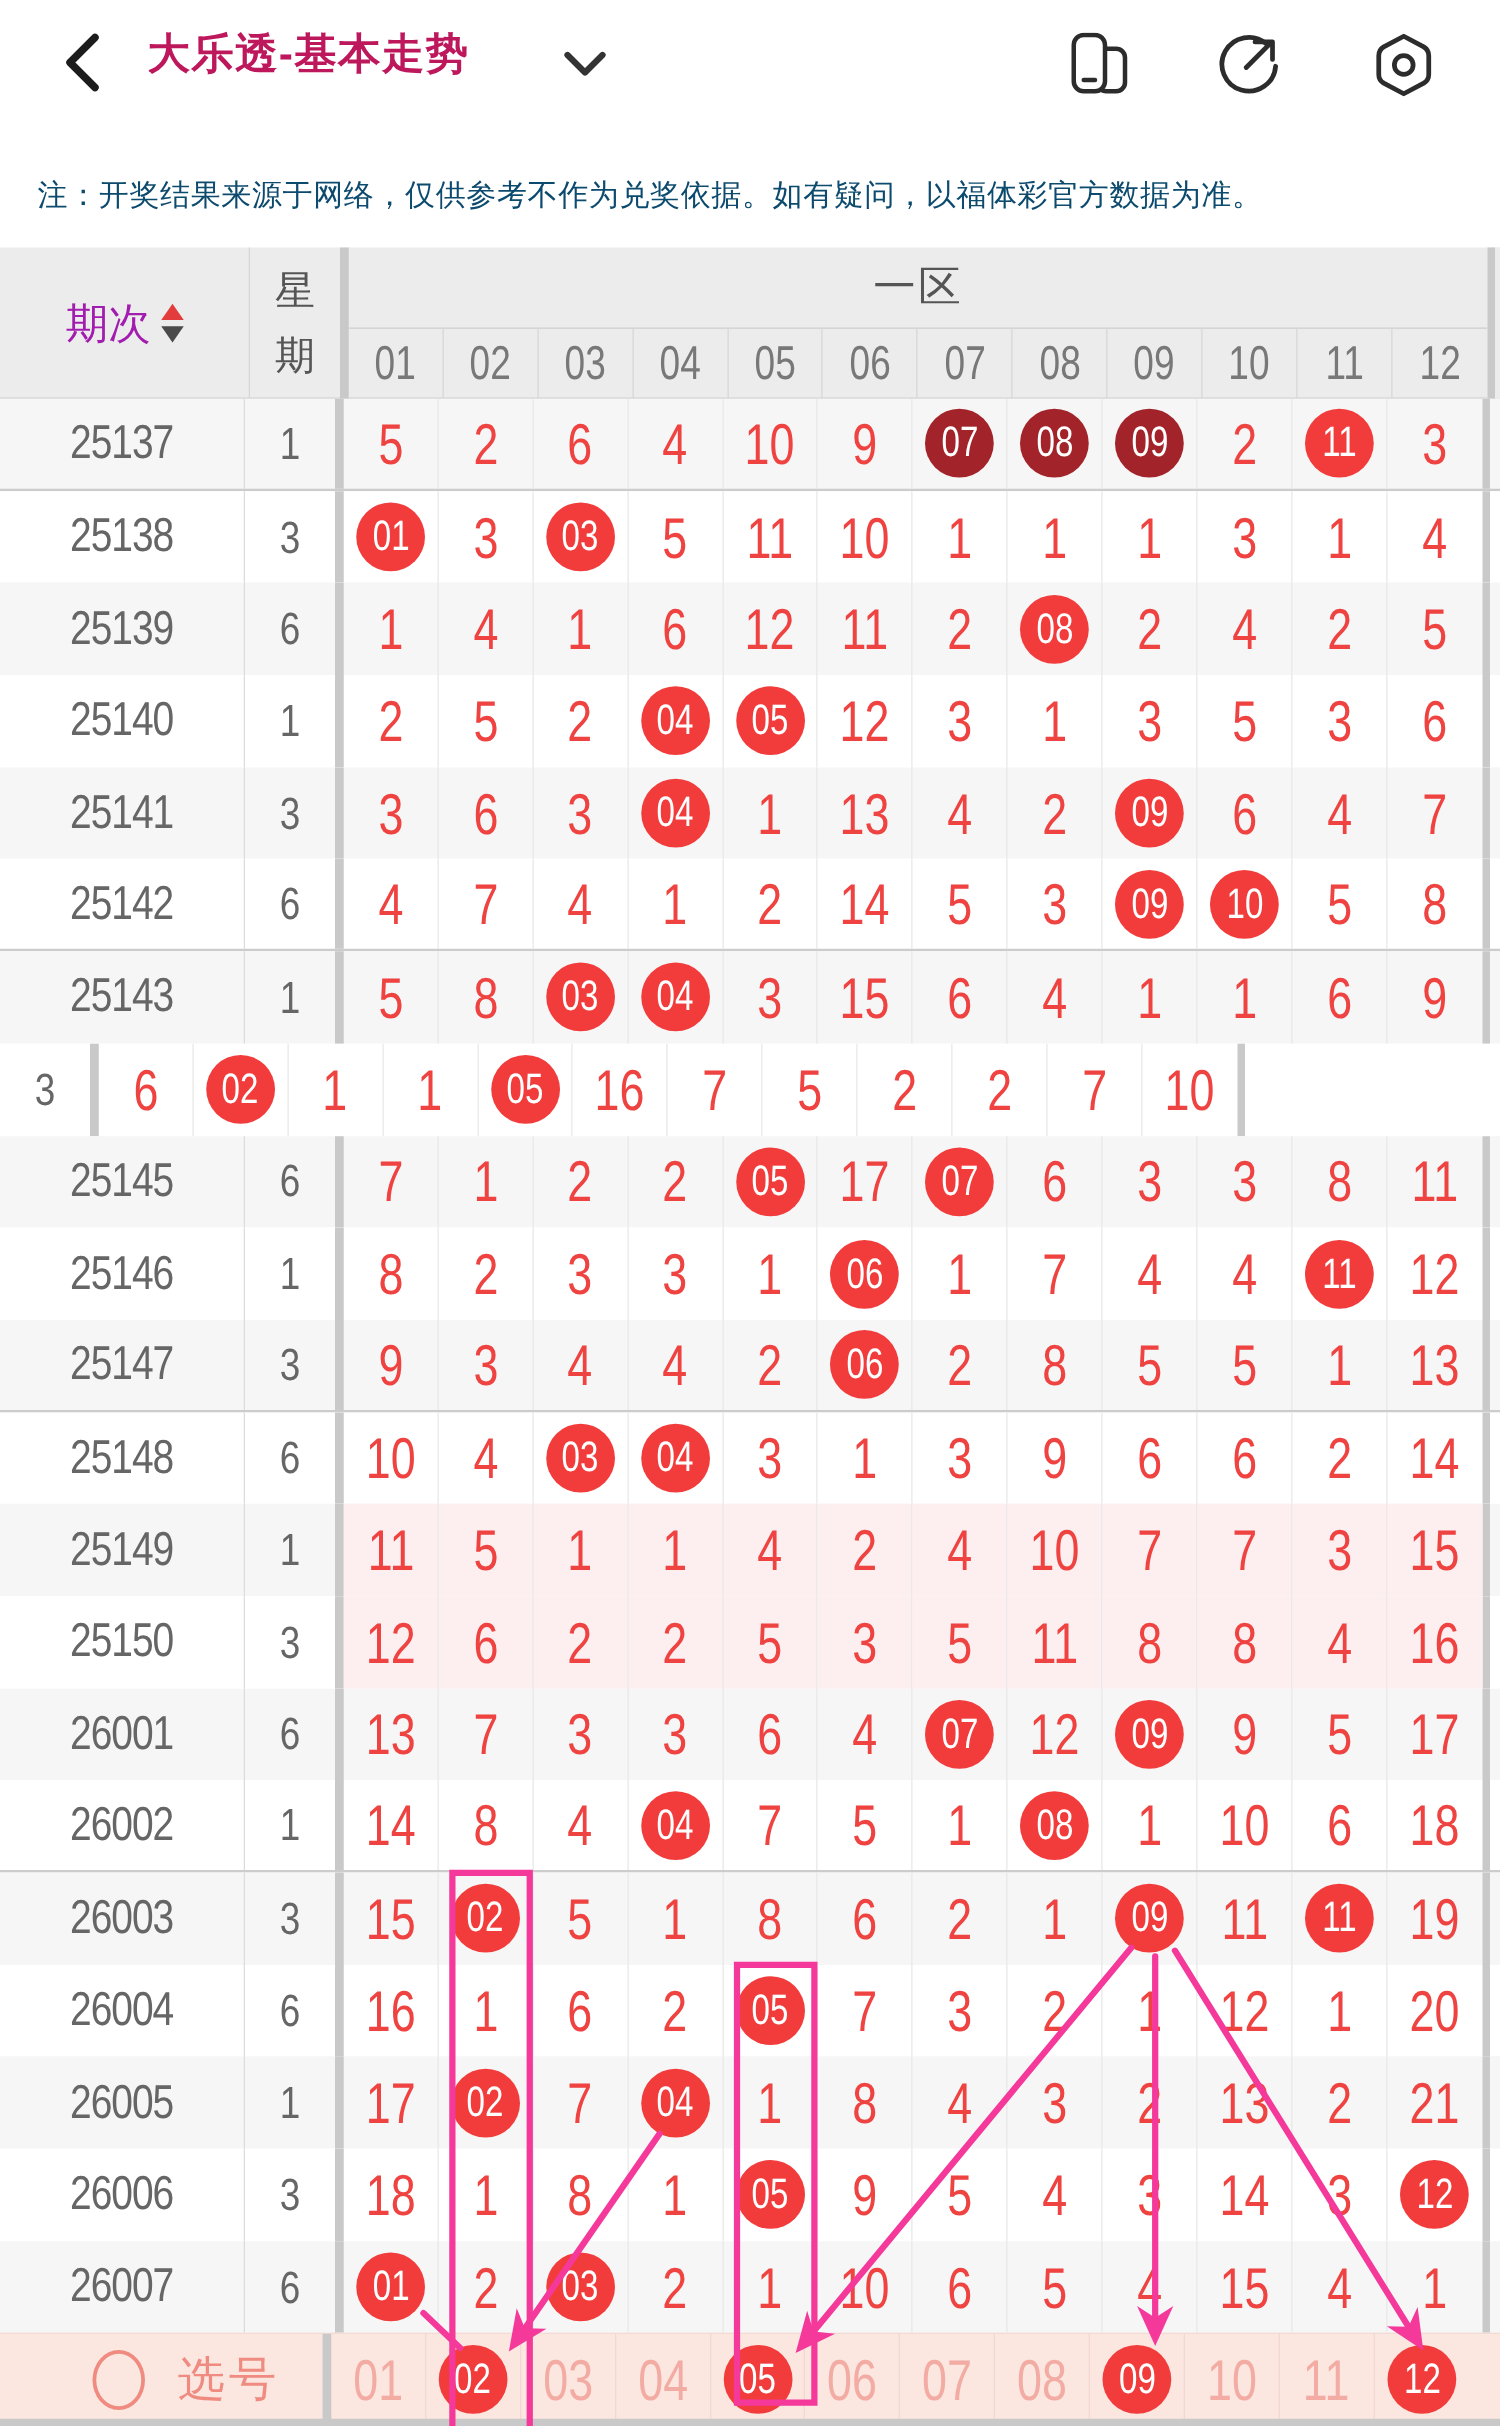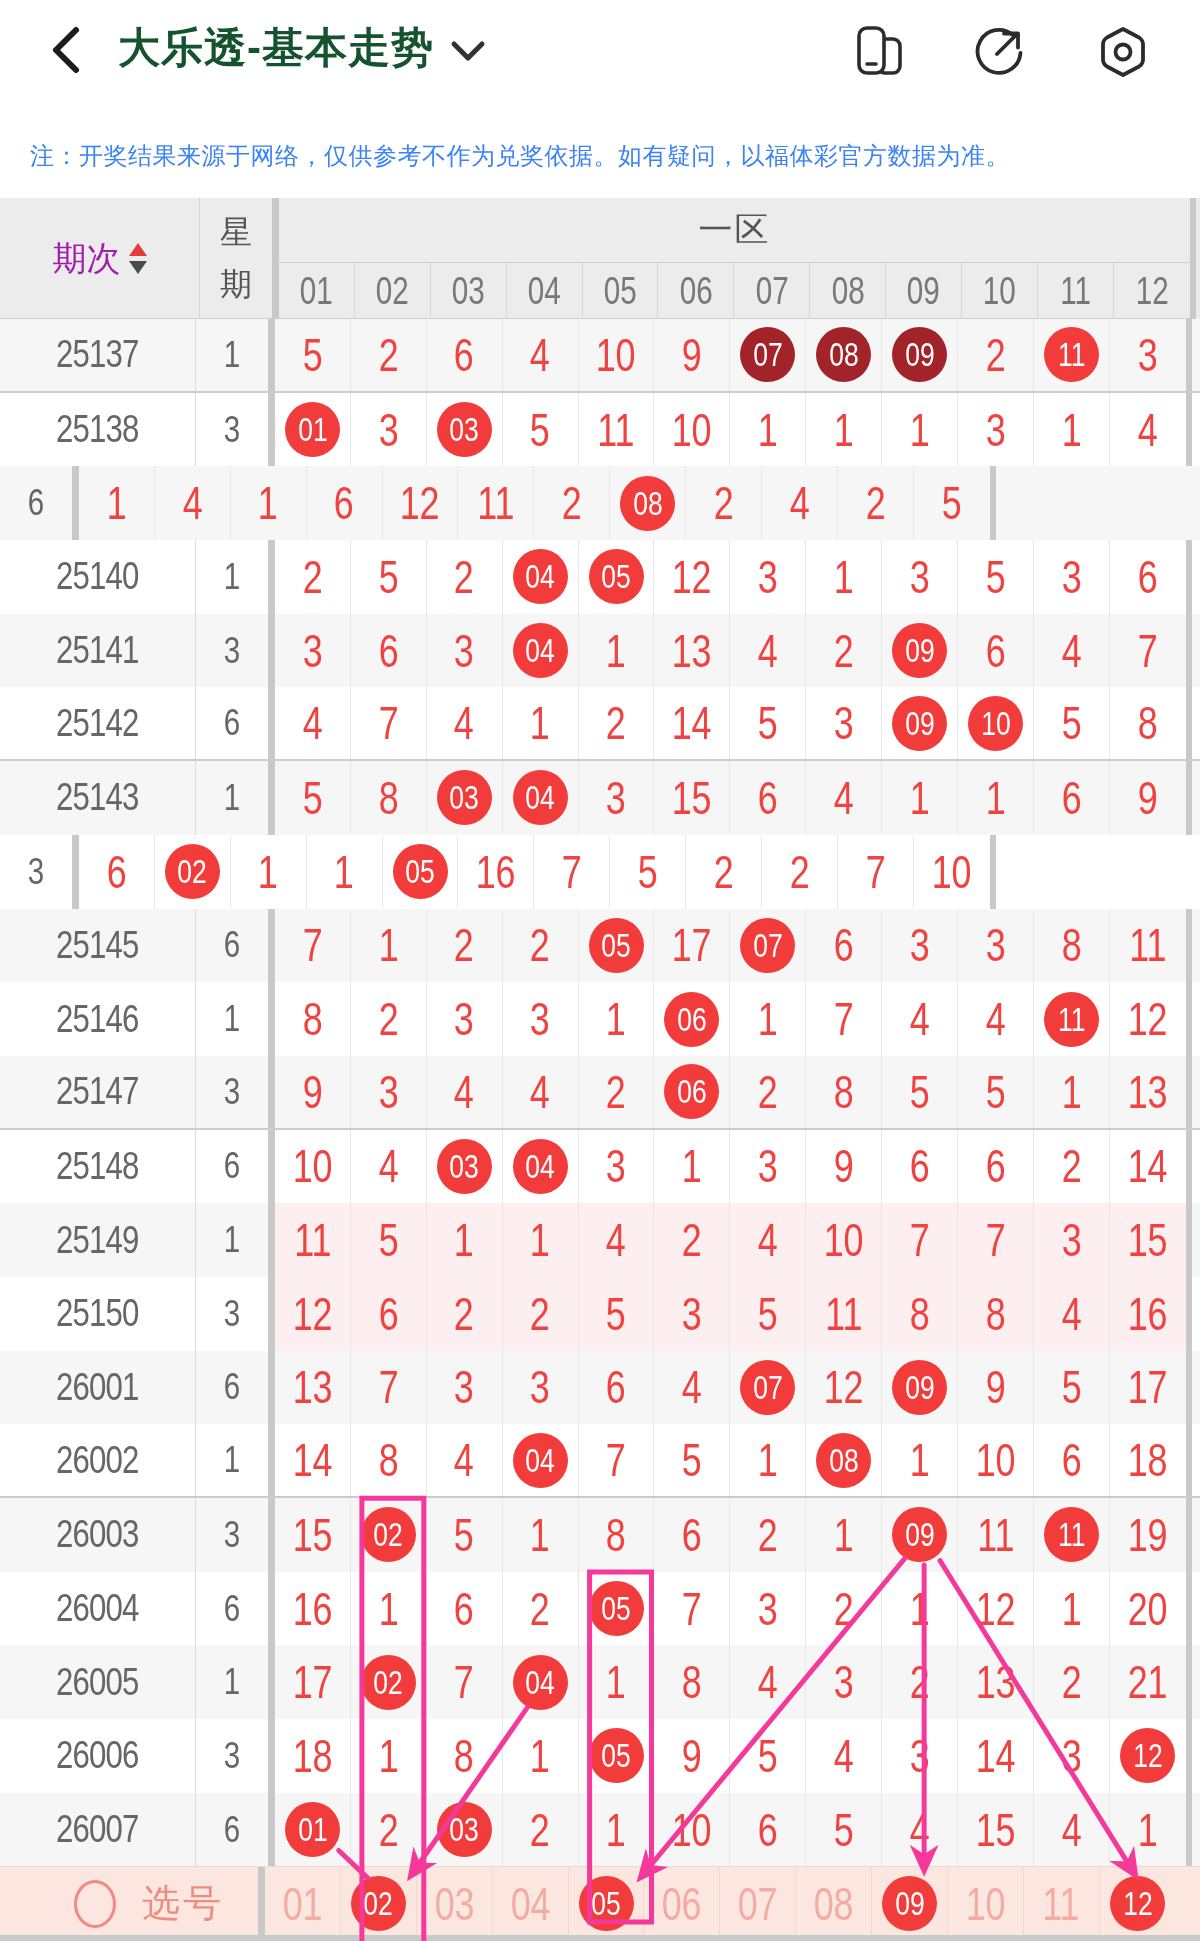--- a/index.html
+++ b/index.html
@@ -3,27 +3,27 @@
 <meta charset="utf-8">
 <style>
   * { margin:0; padding:0; box-sizing:border-box; }
   html,body { width:1200px; height:1941px; overflow:hidden; background:#fff;
     font-family:"Liberation Sans","DejaVu Sans",sans-serif; }
   body { position:relative; }
 
   
   .appbar { position:absolute; top:0; left:0; width:1200px; height:100px; background:#fff; }
   .back { position:absolute; left:46px; top:24px; width:40px; height:52px; cursor:pointer; }
-  .title { position:absolute; left:118px; top:20px; font-size:42px; font-weight:bold; color:#14532d; letter-spacing:1px; }
+  .title { position:absolute; left:118px; top:20px; font-size:34px; font-weight:bold; color:#be185d; letter-spacing:1px; }
   .caret { position:absolute; left:448px; top:36px; width:40px; height:30px; }
   .abicon { position:absolute; top:26px; width:50px; height:52px; cursor:pointer; }
   .abicon.i1 { left:855px; } .abicon.i2 { left:975px; } .abicon.i3 { left:1098px; }
 
   
-  .notice { position:absolute; left:30px; top:140px; width:1160px; font-size:24px; color:#3b82f6; letter-spacing:0.5px; }
+  .notice { position:absolute; left:30px; top:140px; width:1160px; font-size:24px; color:#0c4a6e; letter-spacing:0.5px; }
 
   
   .trend { position:absolute; left:0; top:198px; width:1200px; }
   .thead { position:relative; height:121px; background:#ececec; border-bottom:1px solid #cfcfcf; }
   .qi-head { position:absolute; left:0; top:0; width:200px; height:121px; border-right:1px solid #d6d6d6;
     display:flex; align-items:center; justify-content:center; gap:6px; font-size:34px; color:#a21caf; }
   .sort { display:inline-flex; flex-direction:column; gap:5px; margin-left:2px; }
   .tri-up { width:0; height:0; border-left:9px solid transparent; border-right:9px solid transparent; border-bottom:13px solid #e23c3c; }
   .tri-down { width:0; height:0; border-left:9px solid transparent; border-right:9px solid transparent; border-top:13px solid #4a4a4a; }
   .week-head { position:absolute; left:200px; top:0; width:79px; height:121px; border-right:7px solid #c9c9c9;
@@ -249,20 +249,23 @@
         </div>
         <div class="cell">
           <span class="num cond">1</span>
         </div>
         <div class="cell last">
           <span class="num cond">4</span>
         </div>
         <div class="sliver"></div>
       </div>
       <div class="row odd" style="height: 73.7px;">
+        <div class="qi">
+          <span class="qn">25139</span>
+        </div>
         <div class="week">
           <span class="qn">6</span>
         </div>
         <div class="cell">
           <span class="num cond">1</span>
         </div>
         <div class="cell">
           <span class="num cond">4</span>
         </div>
         <div class="cell">

